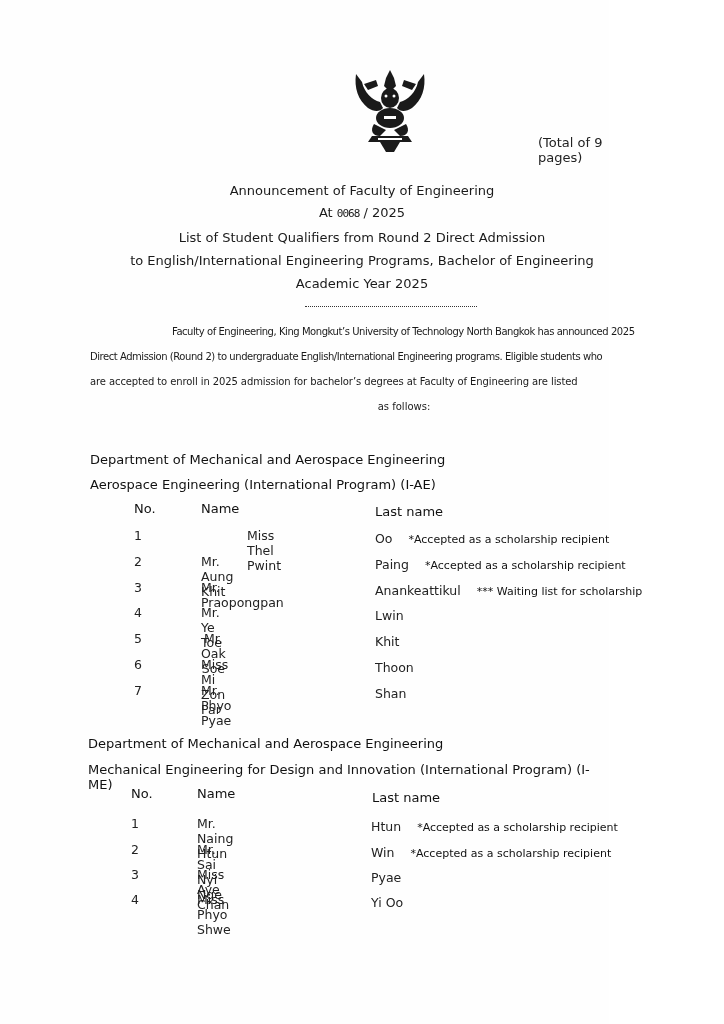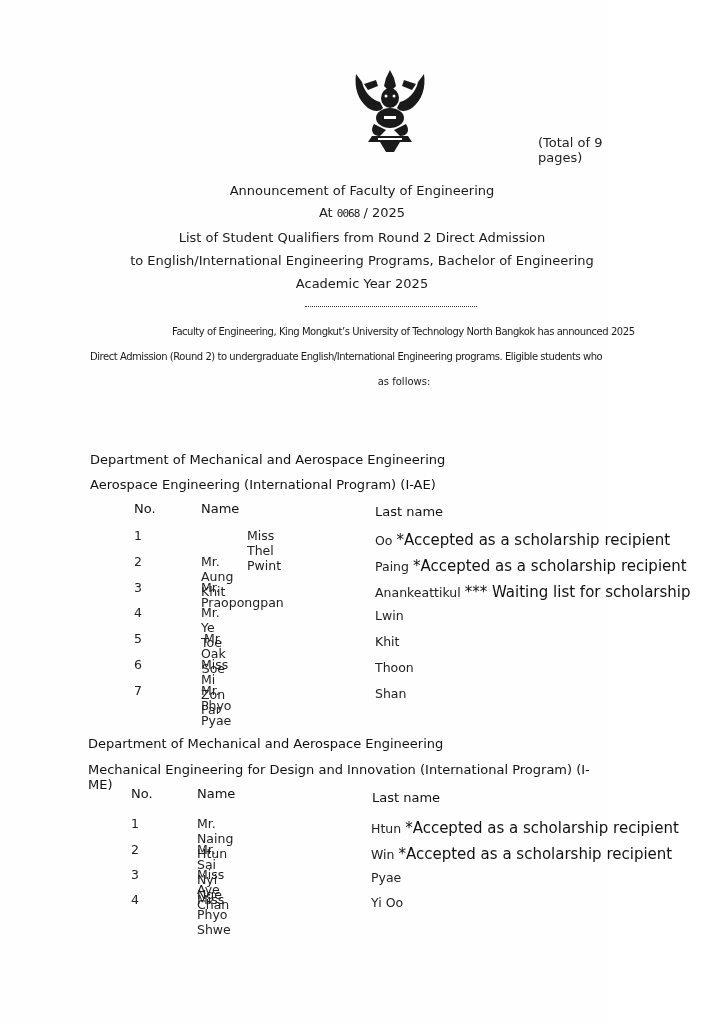--- a/index.html
+++ b/index.html
@@ -20,21 +20,21 @@
   .para .l1 { text-indent: 82px; display: block; letter-spacing: -0.45px; }
   .para .l2 { display: block; letter-spacing: -0.45px; }
   .para .l3 { display: block; letter-spacing: -0.1px; }
   .para .l4 { display: block; text-align: center; }
   .dept { position: absolute; left: 90px; font-size: 13px; color: #111; }
   .prog { position: absolute; left: 90px; font-size: 13px; color: #111; }
   .row { position: absolute; font-size: 12.5px; color: #222; }
   .c-no { position: absolute; }
   .c-name { position: absolute; }
   .c-last { position: absolute; white-space: nowrap; }
-  .note { color: #111; font-size: 15px; }
+  .note { color: #111; font-size: 11px; margin-left: 12px; }
   .hdr { font-size: 13px; color: #111; }
 </style>
 </head>
 <body>
 
 <div class="page">
 
   <svg class="emblem" viewBox="0 0 80 90">
     <g fill="#1a1a1a">
       <path d="M40 6 L44 14 L46 22 L42 26 L38 26 L34 22 L36 14 Z"></path>
@@ -66,20 +66,21 @@
     <span>/ 2025</span>
   </div>
   <div class="heading h3">List of  Student Qualifiers  from Round 2 Direct Admission</div>
   <div class="heading h4">to English/International Engineering Programs, Bachelor of Engineering</div>
   <div class="heading h5">Academic Year 2025</div>
   <div class="dotline"></div>
 
   <div class="para" style="top:319px;">
     <span class="l1">Faculty of Engineering, King Mongkut’s University of Technology North Bangkok has announced 2025</span>
     <span class="l2">Direct Admission (Round 2)  to undergraduate English/International Engineering programs.  Eligible students who</span>
+    <span class="l3">are accepted to enroll in 2025 admission for bachelor’s degrees at Faculty of Engineering are listed</span>
     <span class="l4">as follows:</span>
   </div>
 
   <div class="dept" style="top:452px;">Department of Mechanical and Aerospace Engineering</div>
   <div class="prog" style="top:477px;">Aerospace Engineering (International Program) (I-AE)</div>
 
   <div class="row hdr" style="top:501px;">
     <span class="c-no" style="left:134px;">No.</span>
     <span class="c-name" style="left:201px;">Name</span>
     <span class="c-last" style="left:375px; top:3px;">Last name</span>

